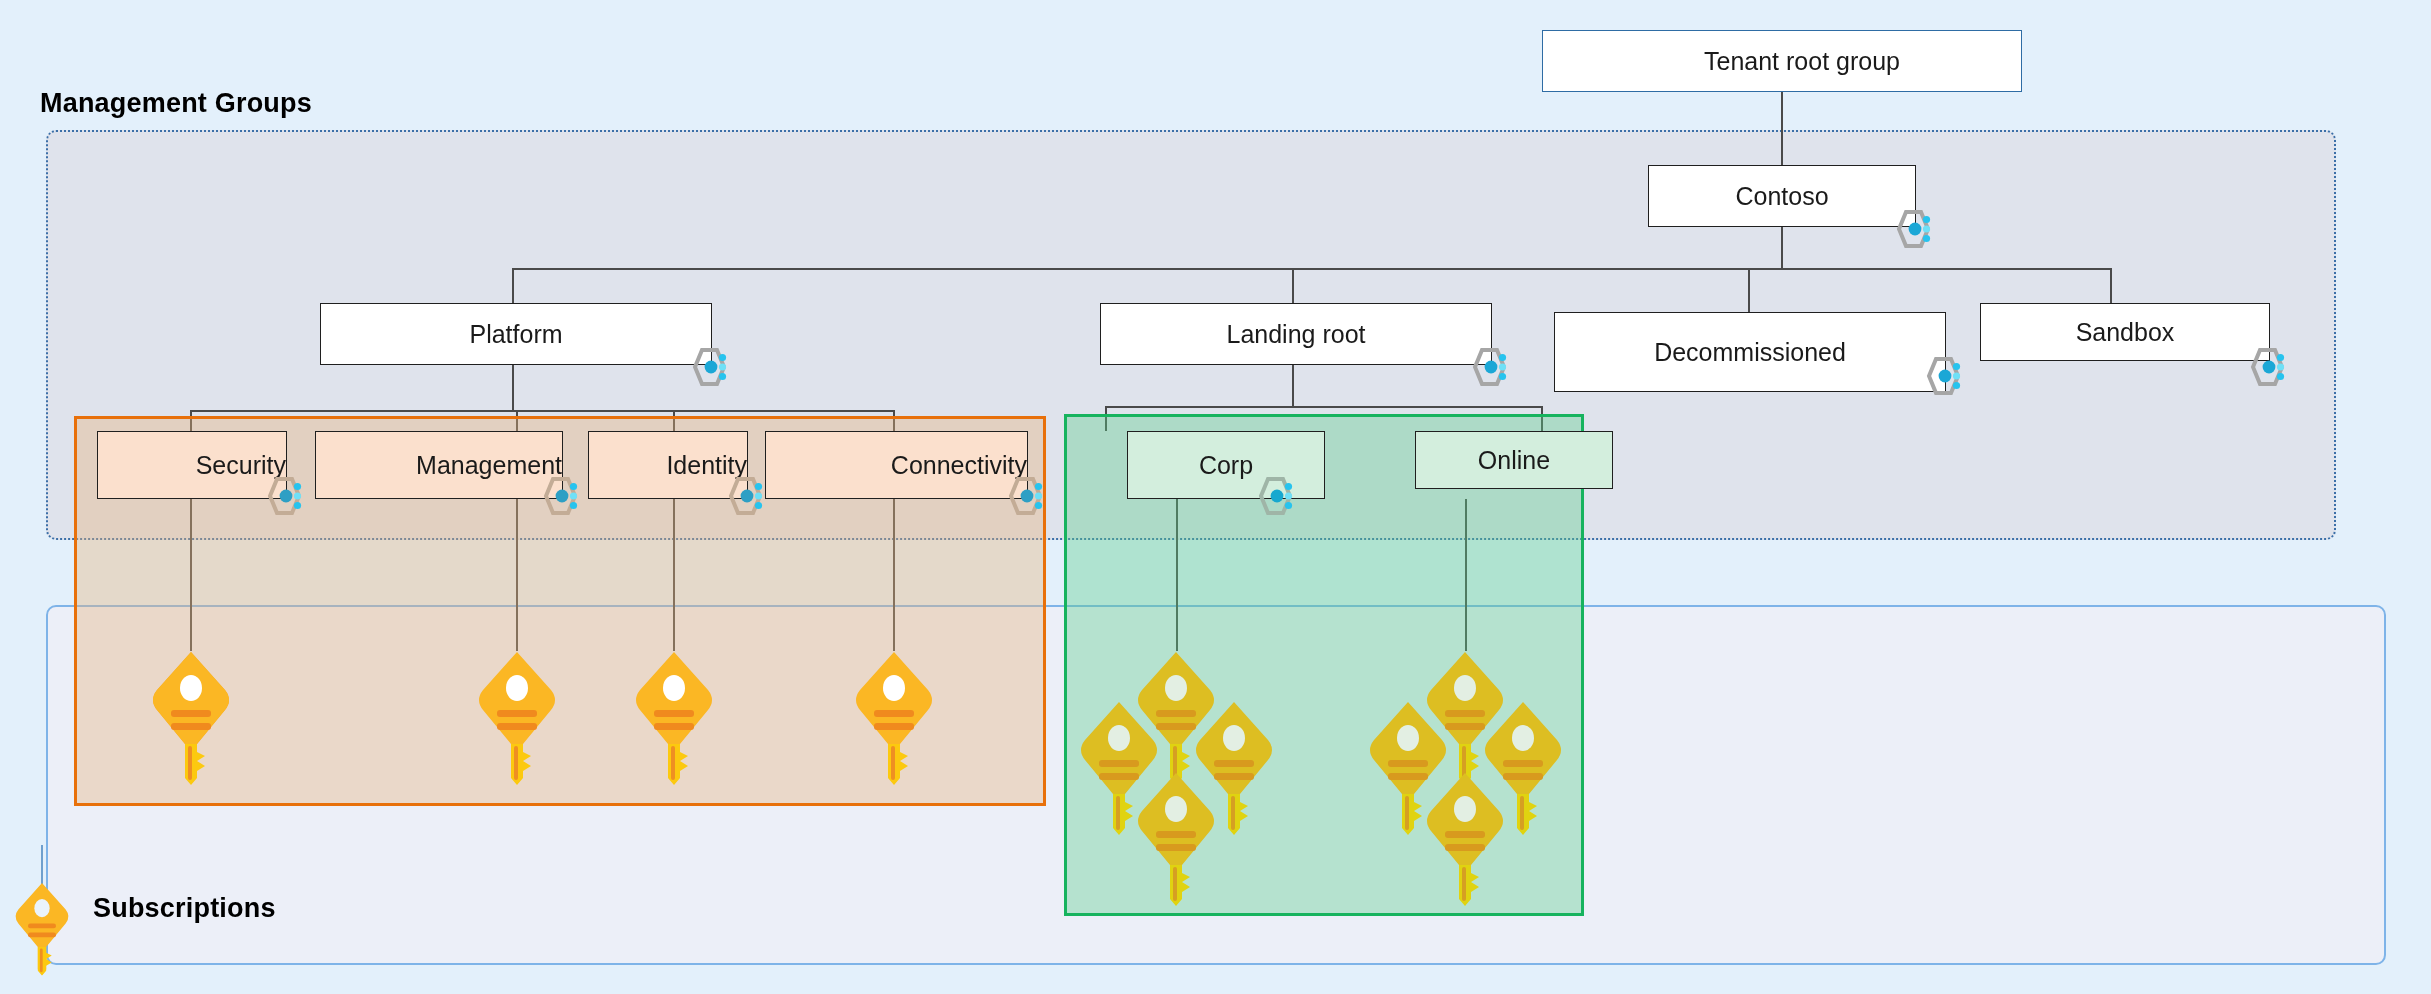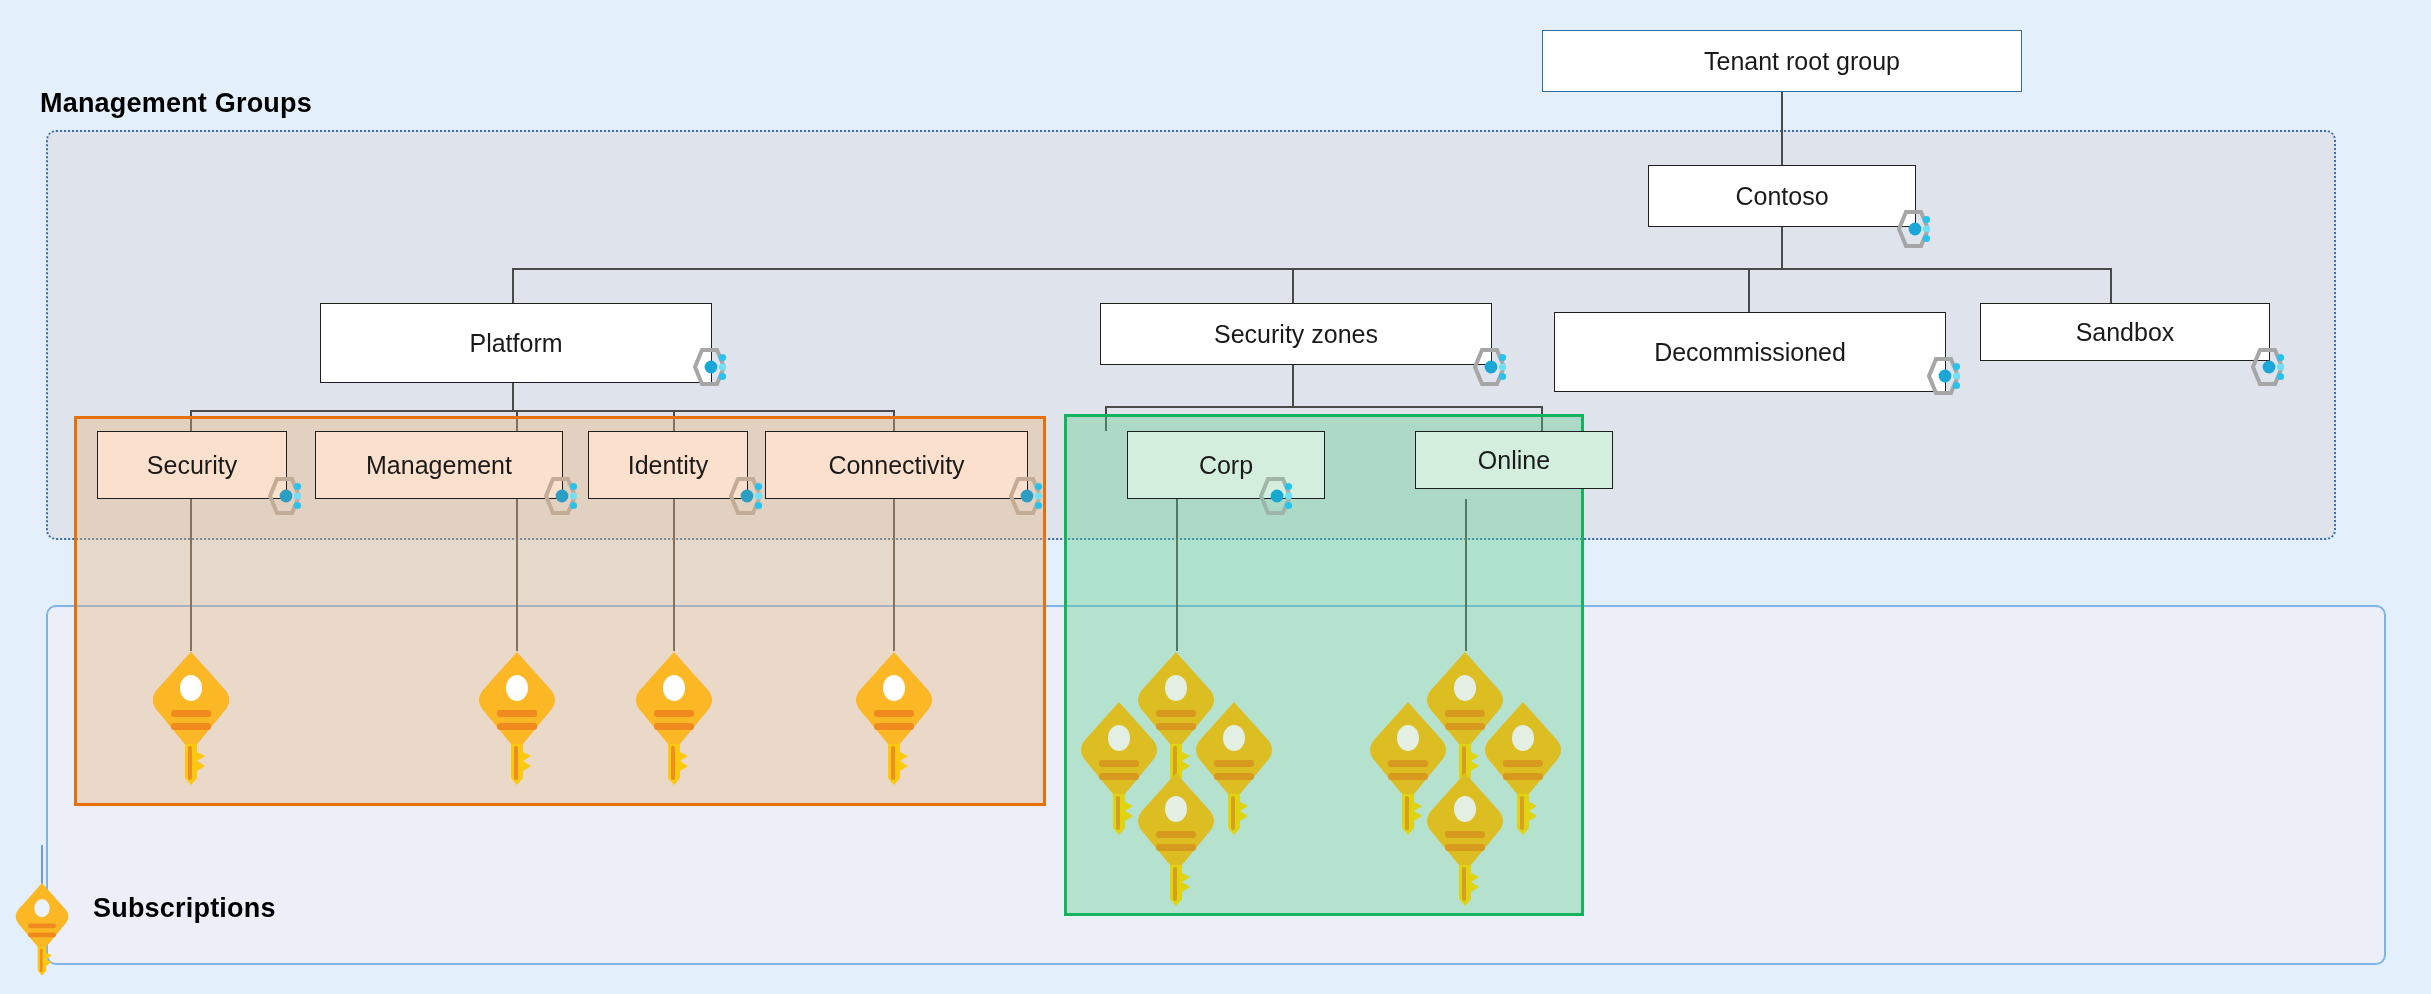--- a/index.html
+++ b/index.html
@@ -30,21 +30,21 @@
     background:rgba(93,206,140,.38);border:3px solid #16b35e;
   }
   
   .node{
     position:absolute;box-sizing:border-box;
     display:flex;align-items:center;justify-content:center;
     font-size:25px;color:#1a1a1a;white-space:nowrap;
   }
   .node-white{background:#ffffff;border:1.6px solid #1f1f1f;}
   .node-root{background:#ffffff;border:1.6px solid #2e6ca4;}
-  .node-peach{background:#fbe0cd;border:1.6px solid #1f1f1f;}
+  .node-peach{background:#fbe0cd;border:1.6px solid #1f1f1f;justify-content:flex-end;}
   .node-green{background:#d3eedd;border:1.6px solid #1f1f1f;margin-left:47px;}
   
   .ln{position:absolute;background:#4a4a4a;}
   .lnv{width:1.6px;}
   .lnh{height:1.6px;}
   .ln-blue{background:#6f9fcd;}
   
   .mgicon{position:absolute;width:46px;height:46px;}
   
   .keyw{position:absolute;}
@@ -103,33 +103,33 @@
     <span>Contoso</span>
   </div>
   <svg class="mgicon" style="left:1891px;top:206px;" viewBox="0 0 46 46">
     <polygon points="15,6 30,6 37,23 30,40 15,40 8,23" fill="none" stroke="#a6a6a6" stroke-width="4"></polygon>
     <circle cx="24" cy="23" r="6.4" fill="#1ba7d6"></circle>
     <circle cx="35.5" cy="13.5" r="3.6" fill="#27c3ee"></circle>
     <circle cx="35.5" cy="23" r="3.6" fill="#6fe0f7"></circle>
     <circle cx="35.5" cy="32.5" r="3.6" fill="#27c3ee"></circle>
   </svg>
 
-  <div class="node node-white" style="left:320px;top:303px;width:392px;height:80px;">
+  <div class="node node-white" style="left:320px;top:303px;width:392px;height:62px;">
     <span>Platform</span>
   </div>
   <svg class="mgicon" style="left:687px;top:344px;" viewBox="0 0 46 46">
     <polygon points="15,6 30,6 37,23 30,40 15,40 8,23" fill="none" stroke="#a6a6a6" stroke-width="4"></polygon>
     <circle cx="24" cy="23" r="6.4" fill="#1ba7d6"></circle>
     <circle cx="35.5" cy="13.5" r="3.6" fill="#27c3ee"></circle>
     <circle cx="35.5" cy="23" r="3.6" fill="#6fe0f7"></circle>
     <circle cx="35.5" cy="32.5" r="3.6" fill="#27c3ee"></circle>
   </svg>
 
   <div class="node node-white" style="left:1100px;top:303px;width:392px;height:62px;">
-    <span>Security zones</span>
+    <span>Landing root</span>
   </div>
   <svg class="mgicon" style="left:1467px;top:344px;" viewBox="0 0 46 46">
     <polygon points="15,6 30,6 37,23 30,40 15,40 8,23" fill="none" stroke="#a6a6a6" stroke-width="4"></polygon>
     <circle cx="24" cy="23" r="6.4" fill="#1ba7d6"></circle>
     <circle cx="35.5" cy="13.5" r="3.6" fill="#27c3ee"></circle>
     <circle cx="35.5" cy="23" r="3.6" fill="#6fe0f7"></circle>
     <circle cx="35.5" cy="32.5" r="3.6" fill="#27c3ee"></circle>
   </svg>
 
   <div class="node node-white" style="left:1554px;top:312px;width:392px;height:80px;">

